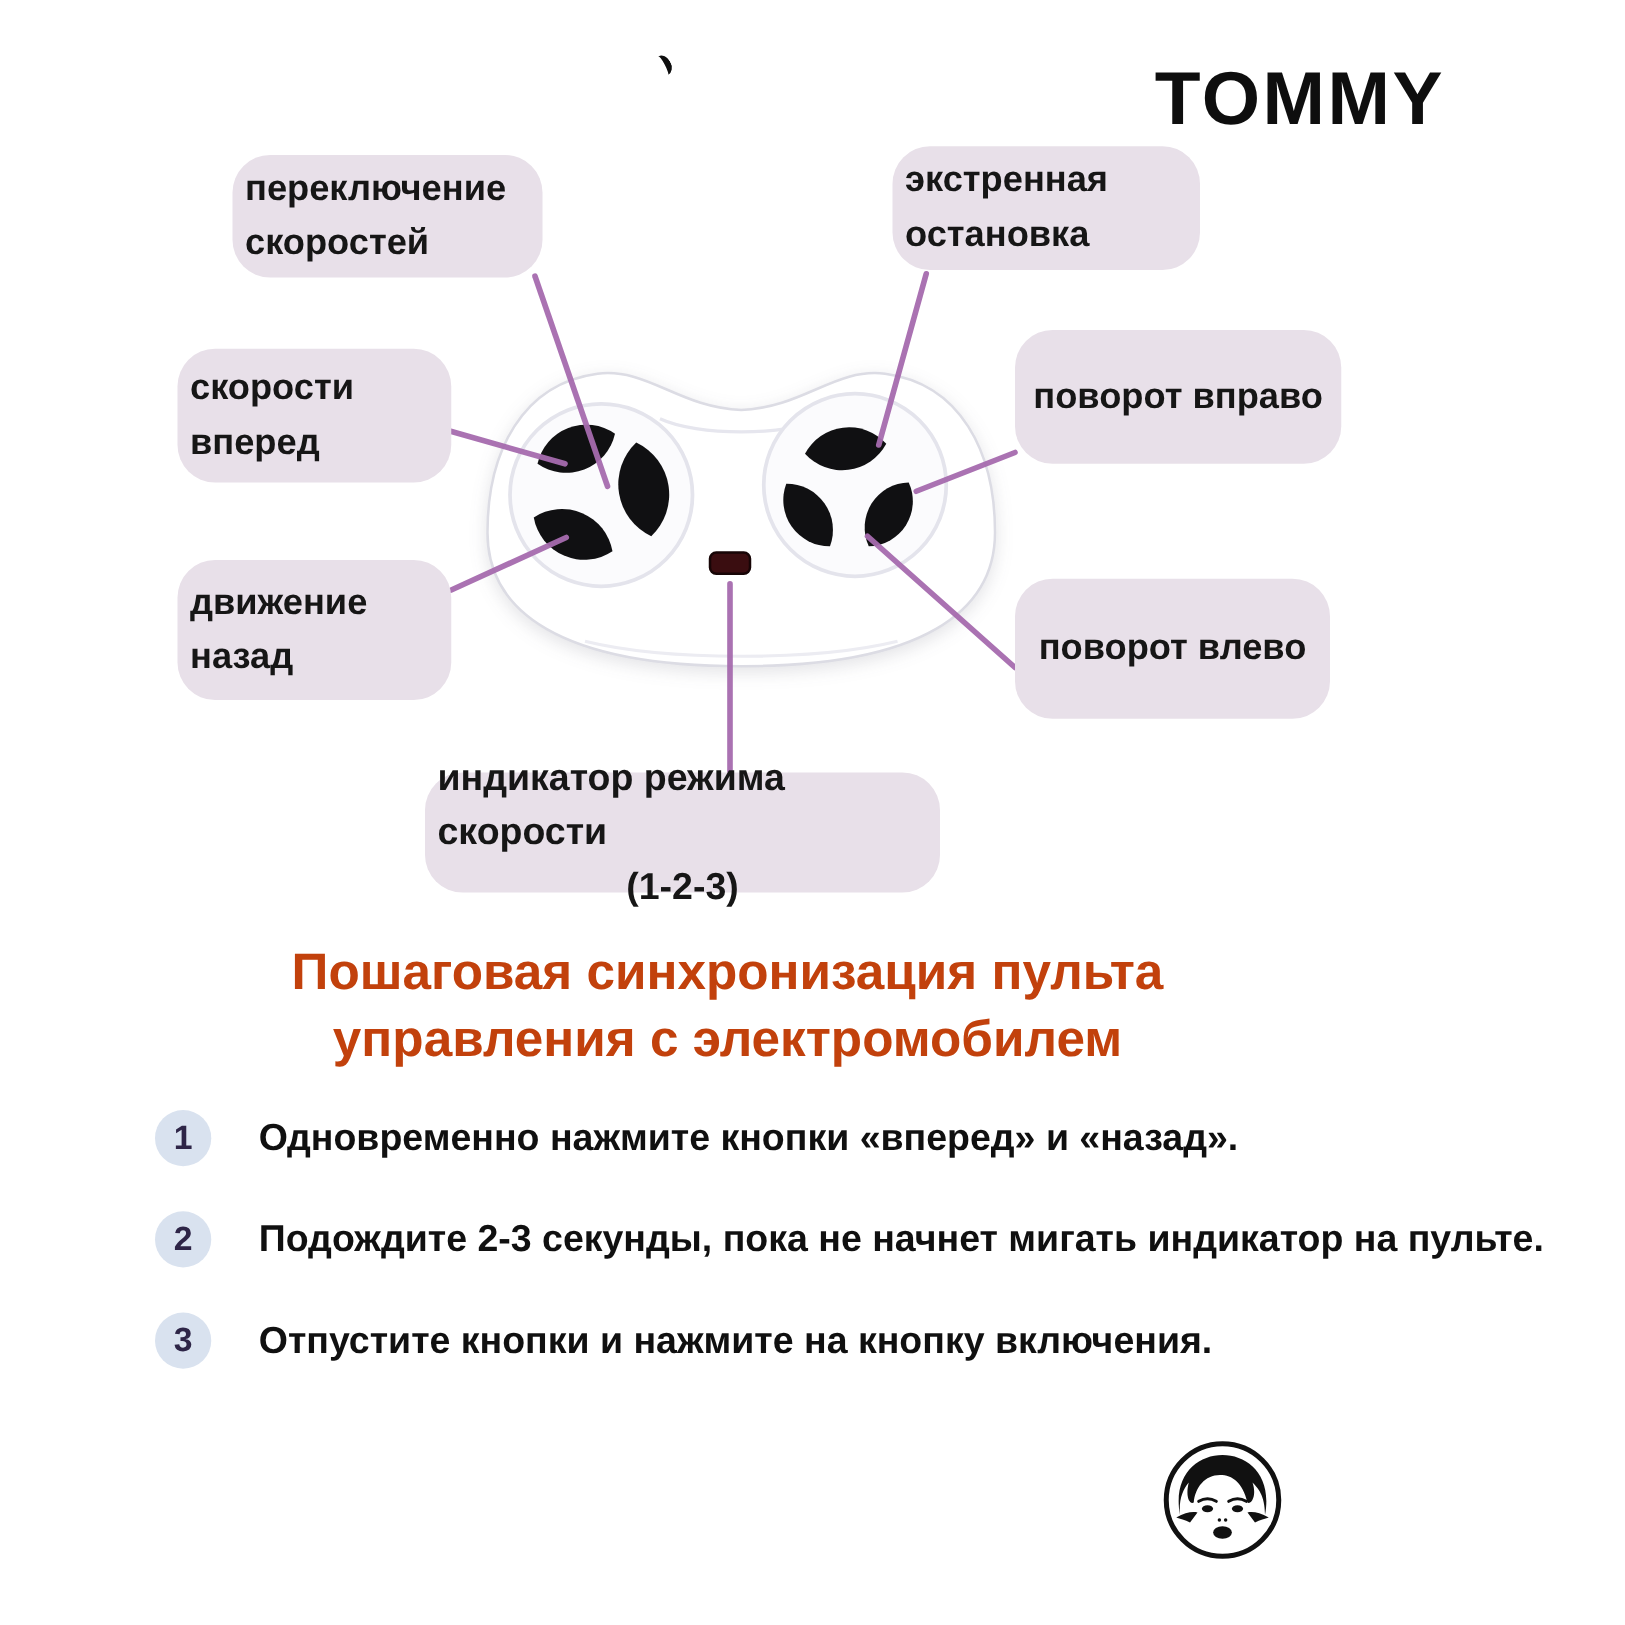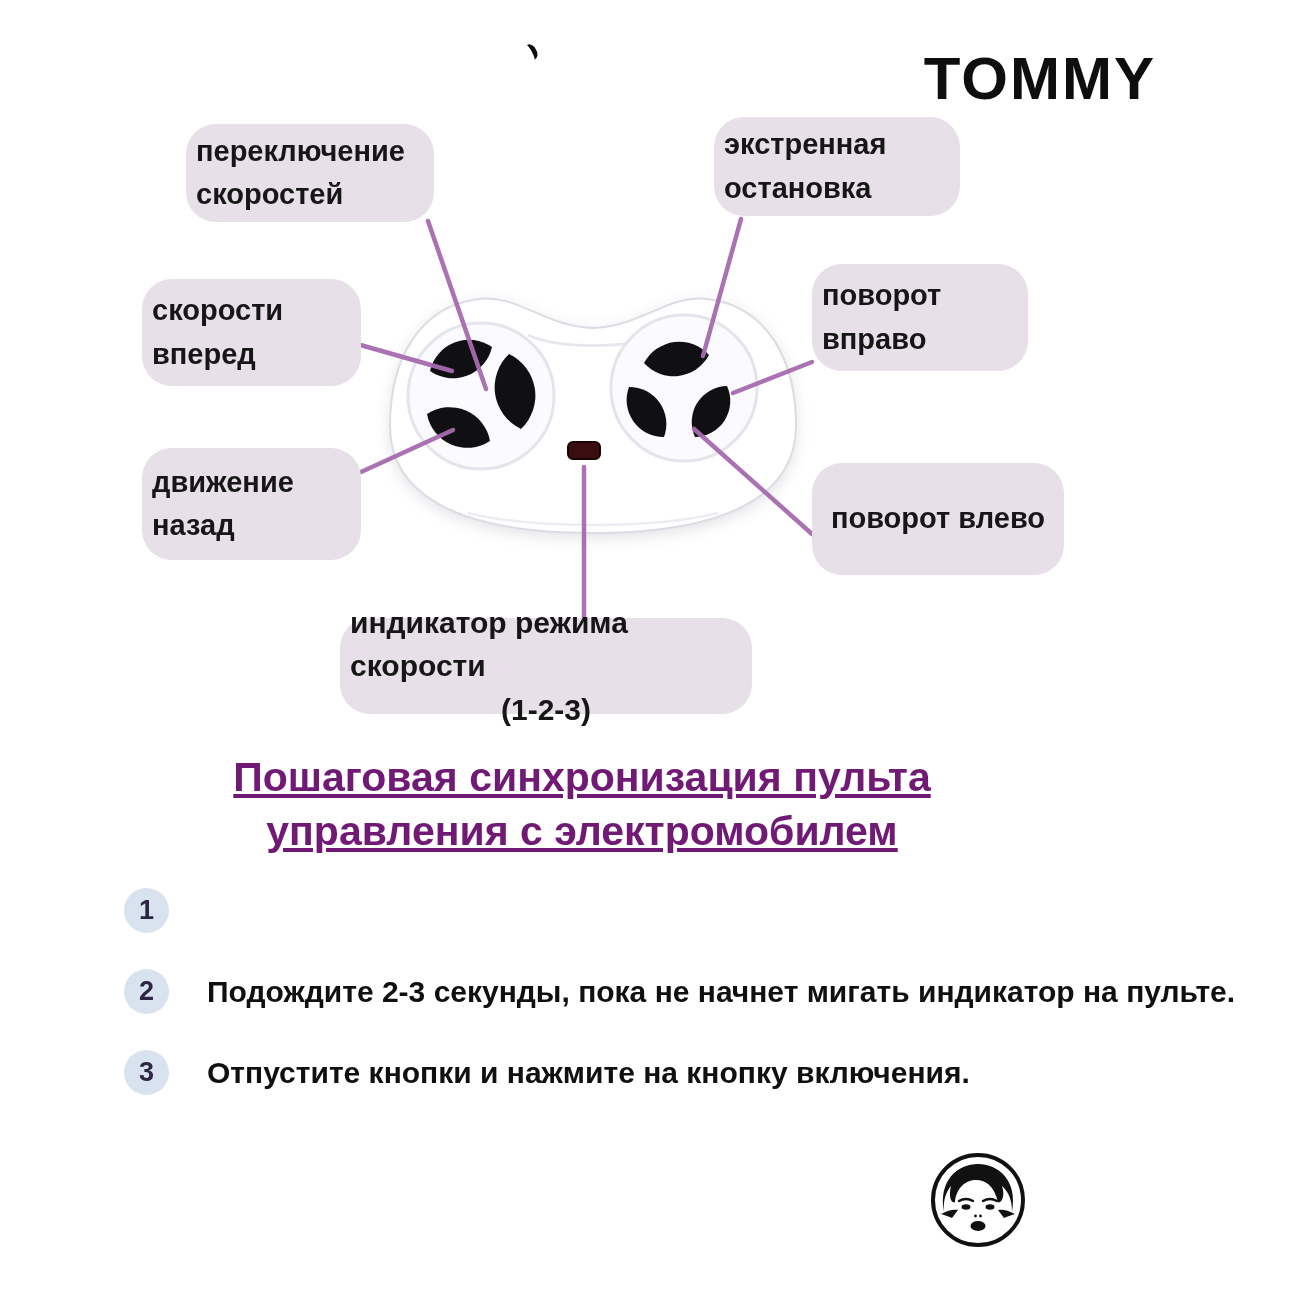--- a/index.html
+++ b/index.html
@@ -23,32 +23,32 @@
   
   .callout {
     position:absolute; background:#e8e0e9; border-radius:30px;
     display:flex; flex-direction:column; align-items:center; justify-content:center;
     font-weight:bold; font-size:29px; line-height:1.5; color:#161616;
     padding:6px 10px;
   }
   .co-speed    { left:186px; top:124px; width:248px; height:98px; }
   .co-stop     { left:714px; top:117px; width:246px; height:99px; }
   .co-forward  { left:142px; top:279px; width:219px; height:107px; }
-  .co-right    { left:812px; top:264px; width:216px; height:107px; }
+  .co-right    { left:812px; top:264px; width:261px; height:107px; }
   .co-backward { left:142px; top:448px; width:219px; height:112px; }
   .co-left     { left:812px; top:463px; width:252px; height:112px; }
   .co-indicator{ left:340px; top:618px; width:412px; height:96px; font-size:30px; line-height:1.45; }
   
   .remote { position:absolute; left:378px; top:281px; width:430px; height:268px;
             filter:drop-shadow(0 4px 7px rgba(60,60,80,0.14)); }
   .connectors { position:absolute; left:0; top:0; width:1300px; height:1300px; pointer-events:none; }
   
   .sync-title {
     position:absolute; top:750px; left:0; width:1164px;
-    text-align:center; font-size:41px; font-weight:bold; line-height:1.32; color:#701a75;text-decoration:underline;
+    text-align:center; font-size:41px; font-weight:bold; line-height:1.32; color:#c2410c;
   }
   .steps { position:absolute; left:124px; top:888px; width:1120px; }
   .step  { display:flex; align-items:center; margin-bottom:36px; }
   .step-badge {
     flex:0 0 auto; width:45px; height:45px; border-radius:50%;
     background:#d9e2ef; color:#2e2547; font-size:27px; font-weight:bold;
     display:flex; align-items:center; justify-content:center;
   }
   .step-text { margin-left:38px; font-size:30px; font-weight:bold; color:#101010; line-height:1.25; }
   
@@ -116,20 +116,21 @@
   </div>
 
   <div class="sync-title">
     <div>Пошаговая синхронизация пульта</div>
     <div>управления с электромобилем</div>
   </div>
 
   <div class="steps">
     <div class="step">
       <div class="step-badge">1</div>
+      <div class="step-text">Одновременно нажмите кнопки «вперед» и «назад».</div>
     </div>
     <div class="step">
       <div class="step-badge">2</div>
       <div class="step-text">Подождите 2-3 секунды, пока не начнет мигать индикатор на пульте.</div>
     </div>
     <div class="step">
       <div class="step-badge">3</div>
       <div class="step-text">Отпустите кнопки и нажмите на кнопку включения.</div>
     </div>
   </div>

